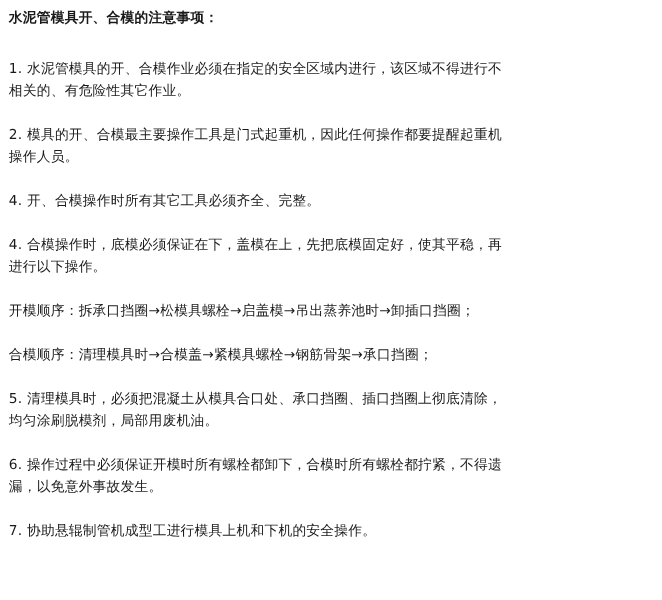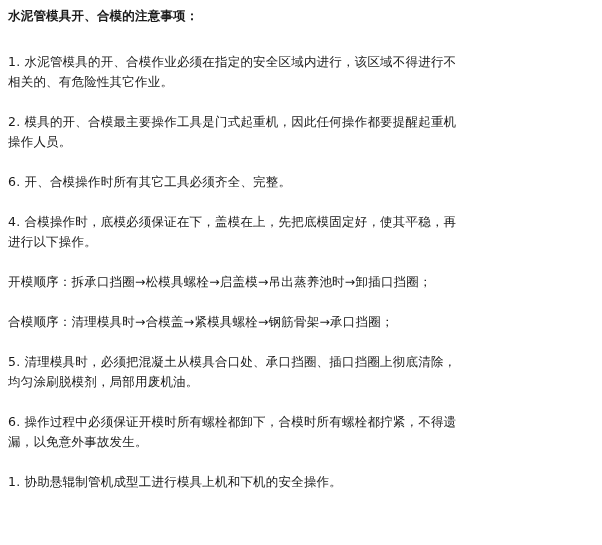--- a/index.html
+++ b/index.html
@@ -42,29 +42,29 @@
 <body>
 
 <div class="doc">
   <h1 class="doc-title">水泥管模具开、合模的注意事项：</h1>
   <div id="content">
       <div class="spacer"></div>
       <div class="para">1. 水泥管模具的开、合模作业必须在指定的安全区域内进行，该区域不得进行不相关的、有危险性其它作业。</div>
       <div class="spacer"></div>
       <div class="para">2. 模具的开、合模最主要操作工具是门式起重机，因此任何操作都要提醒起重机操作人员。</div>
       <div class="spacer"></div>
-      <div class="para">6. 开、合模操作时所有其它工具必须齐全、完整。</div>
+      <div class="para">4. 开、合模操作时所有其它工具必须齐全、完整。</div>
       <div class="spacer"></div>
       <div class="para">4. 合模操作时，底模必须保证在下，盖模在上，先把底模固定好，使其平稳，再进行以下操作。</div>
       <div class="spacer"></div>
       <div class="para">开模顺序：拆承口挡圈→松模具螺栓→启盖模→吊出蒸养池时→卸插口挡圈；</div>
       <div class="spacer"></div>
       <div class="para">合模顺序：清理模具时→合模盖→紧模具螺栓→钢筋骨架→承口挡圈；</div>
       <div class="spacer"></div>
       <div class="para">5. 清理模具时，必须把混凝土从模具合口处、承口挡圈、插口挡圈上彻底清除，均匀涂刷脱模剂，局部用废机油。</div>
       <div class="spacer"></div>
       <div class="para">6. 操作过程中必须保证开模时所有螺栓都卸下，合模时所有螺栓都拧紧，不得遗漏，以免意外事故发生。</div>
       <div class="spacer"></div>
-      <div class="para">1. 协助悬辊制管机成型工进行模具上机和下机的安全操作。</div>
+      <div class="para">7. 协助悬辊制管机成型工进行模具上机和下机的安全操作。</div>
       <div class="spacer"></div>
       <div class="spacer"></div>
     </div>
 </div>
 
 </body></html>

